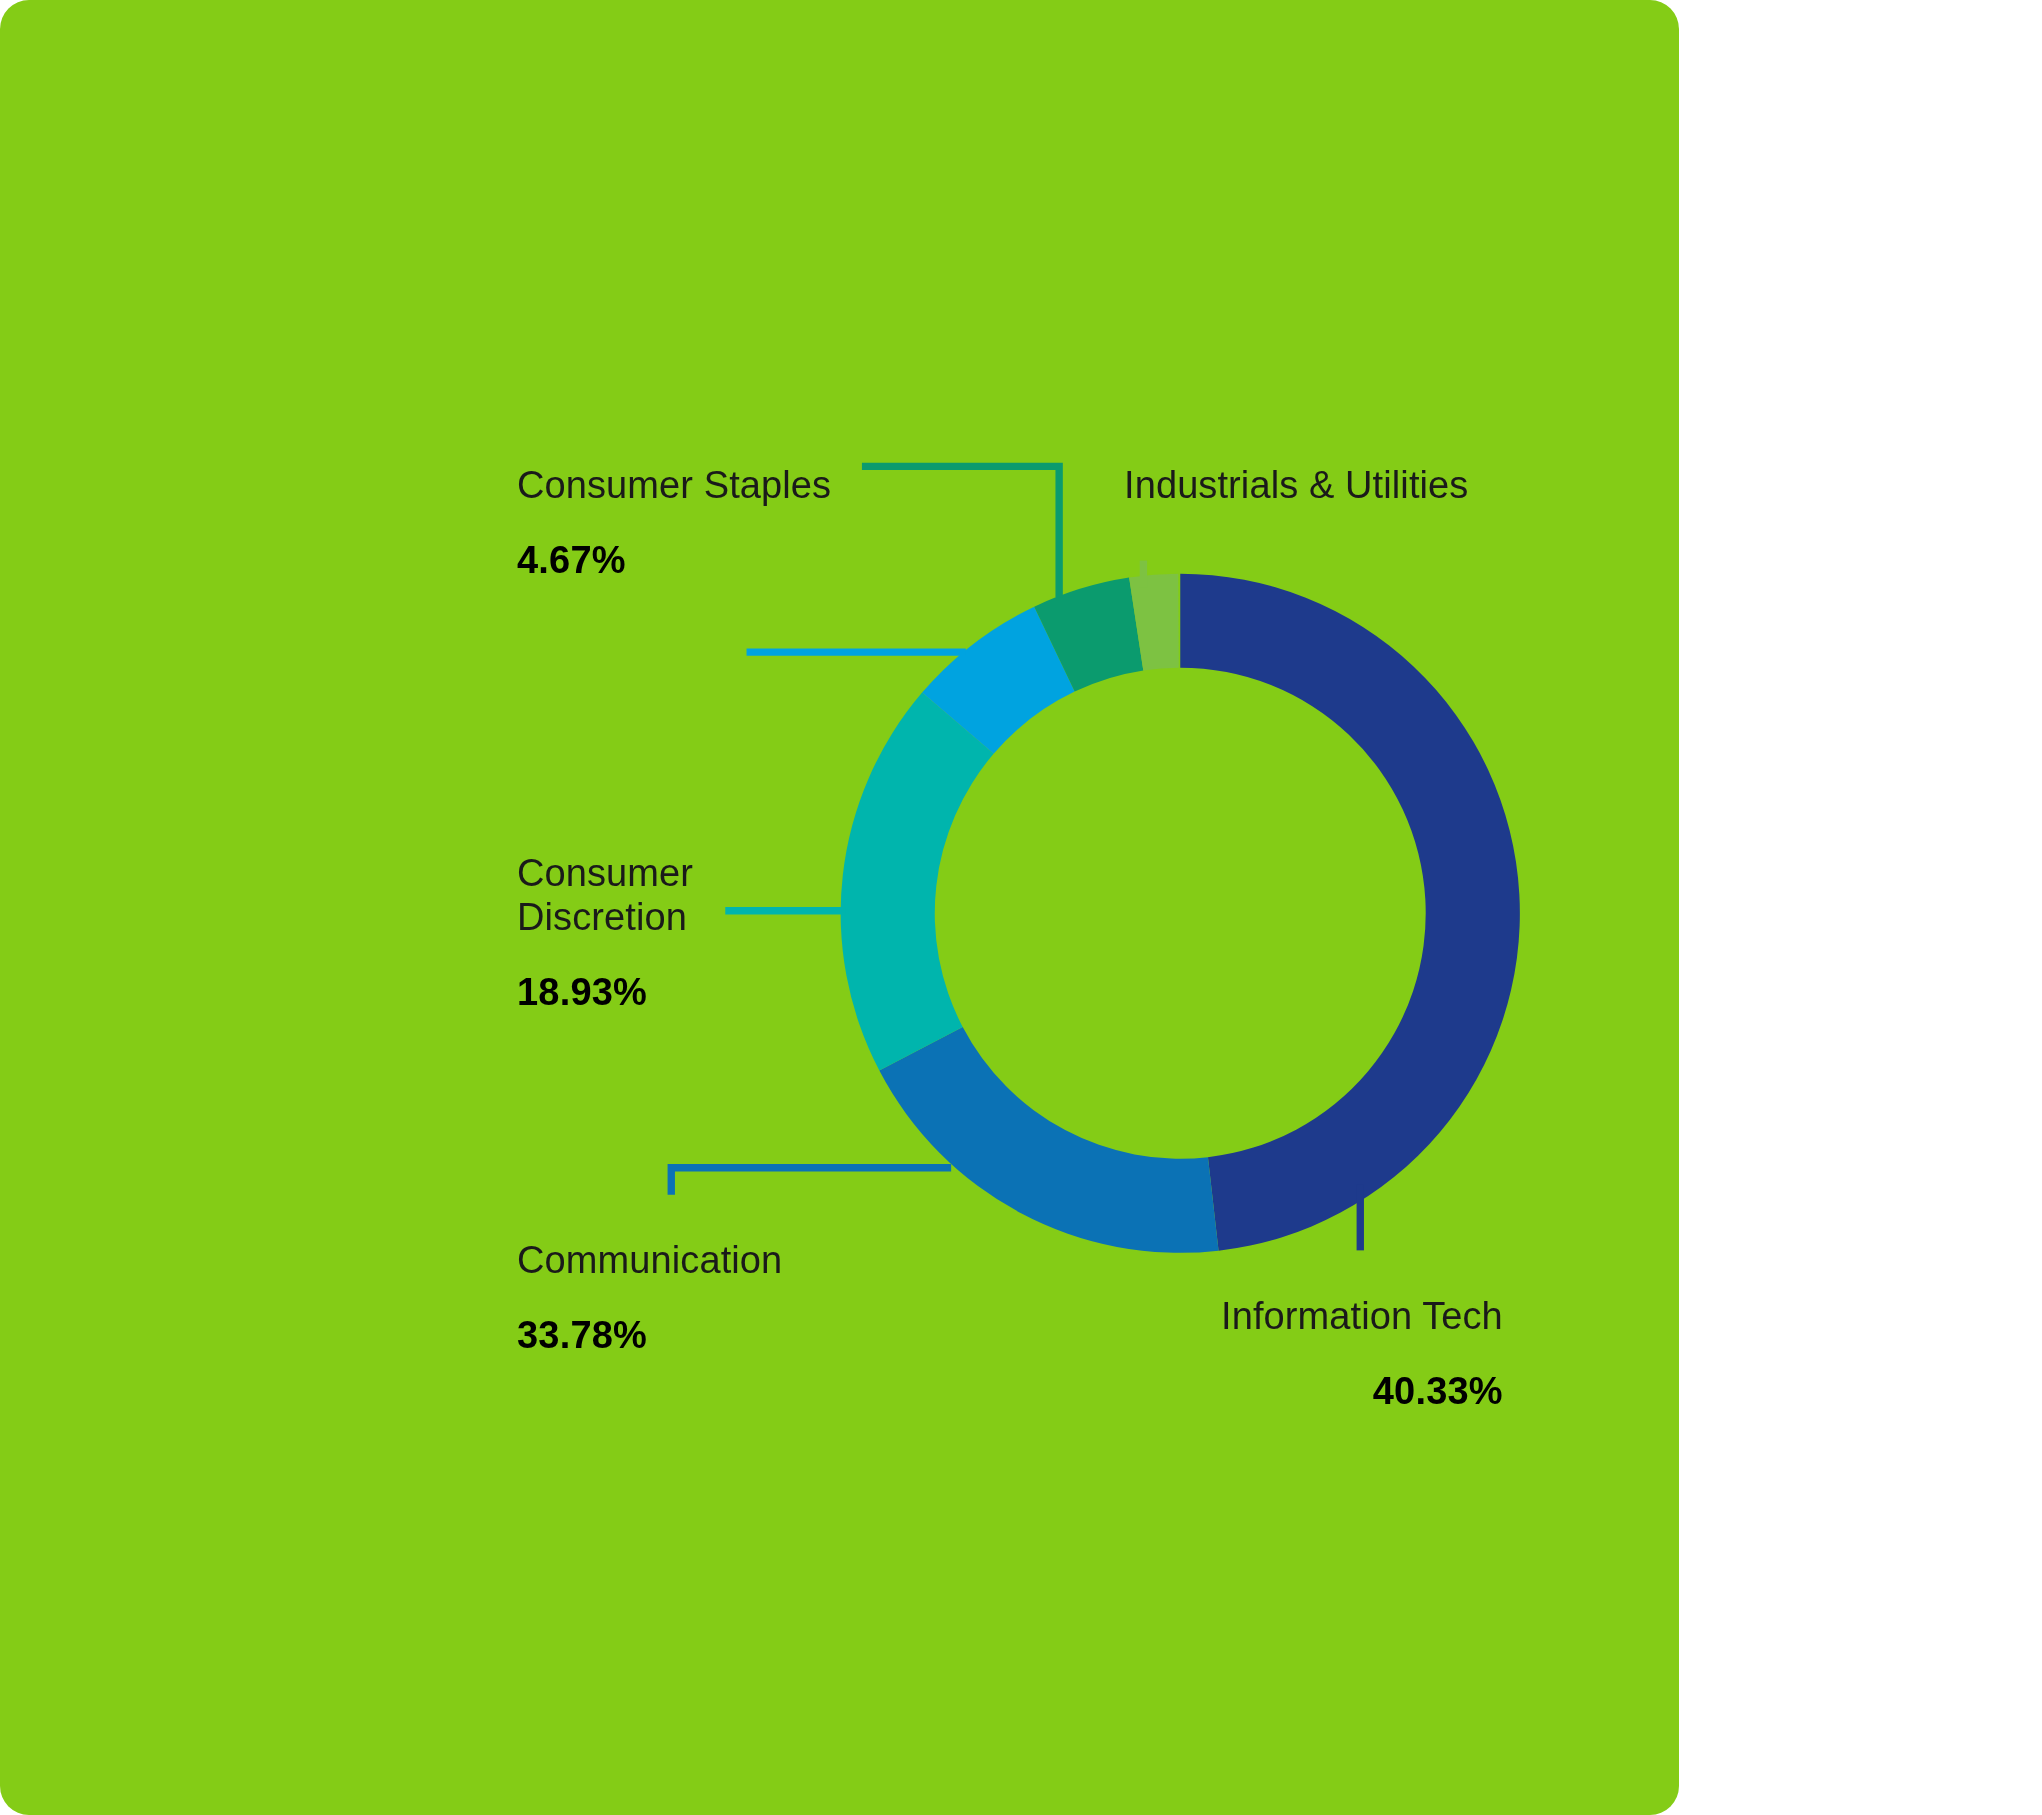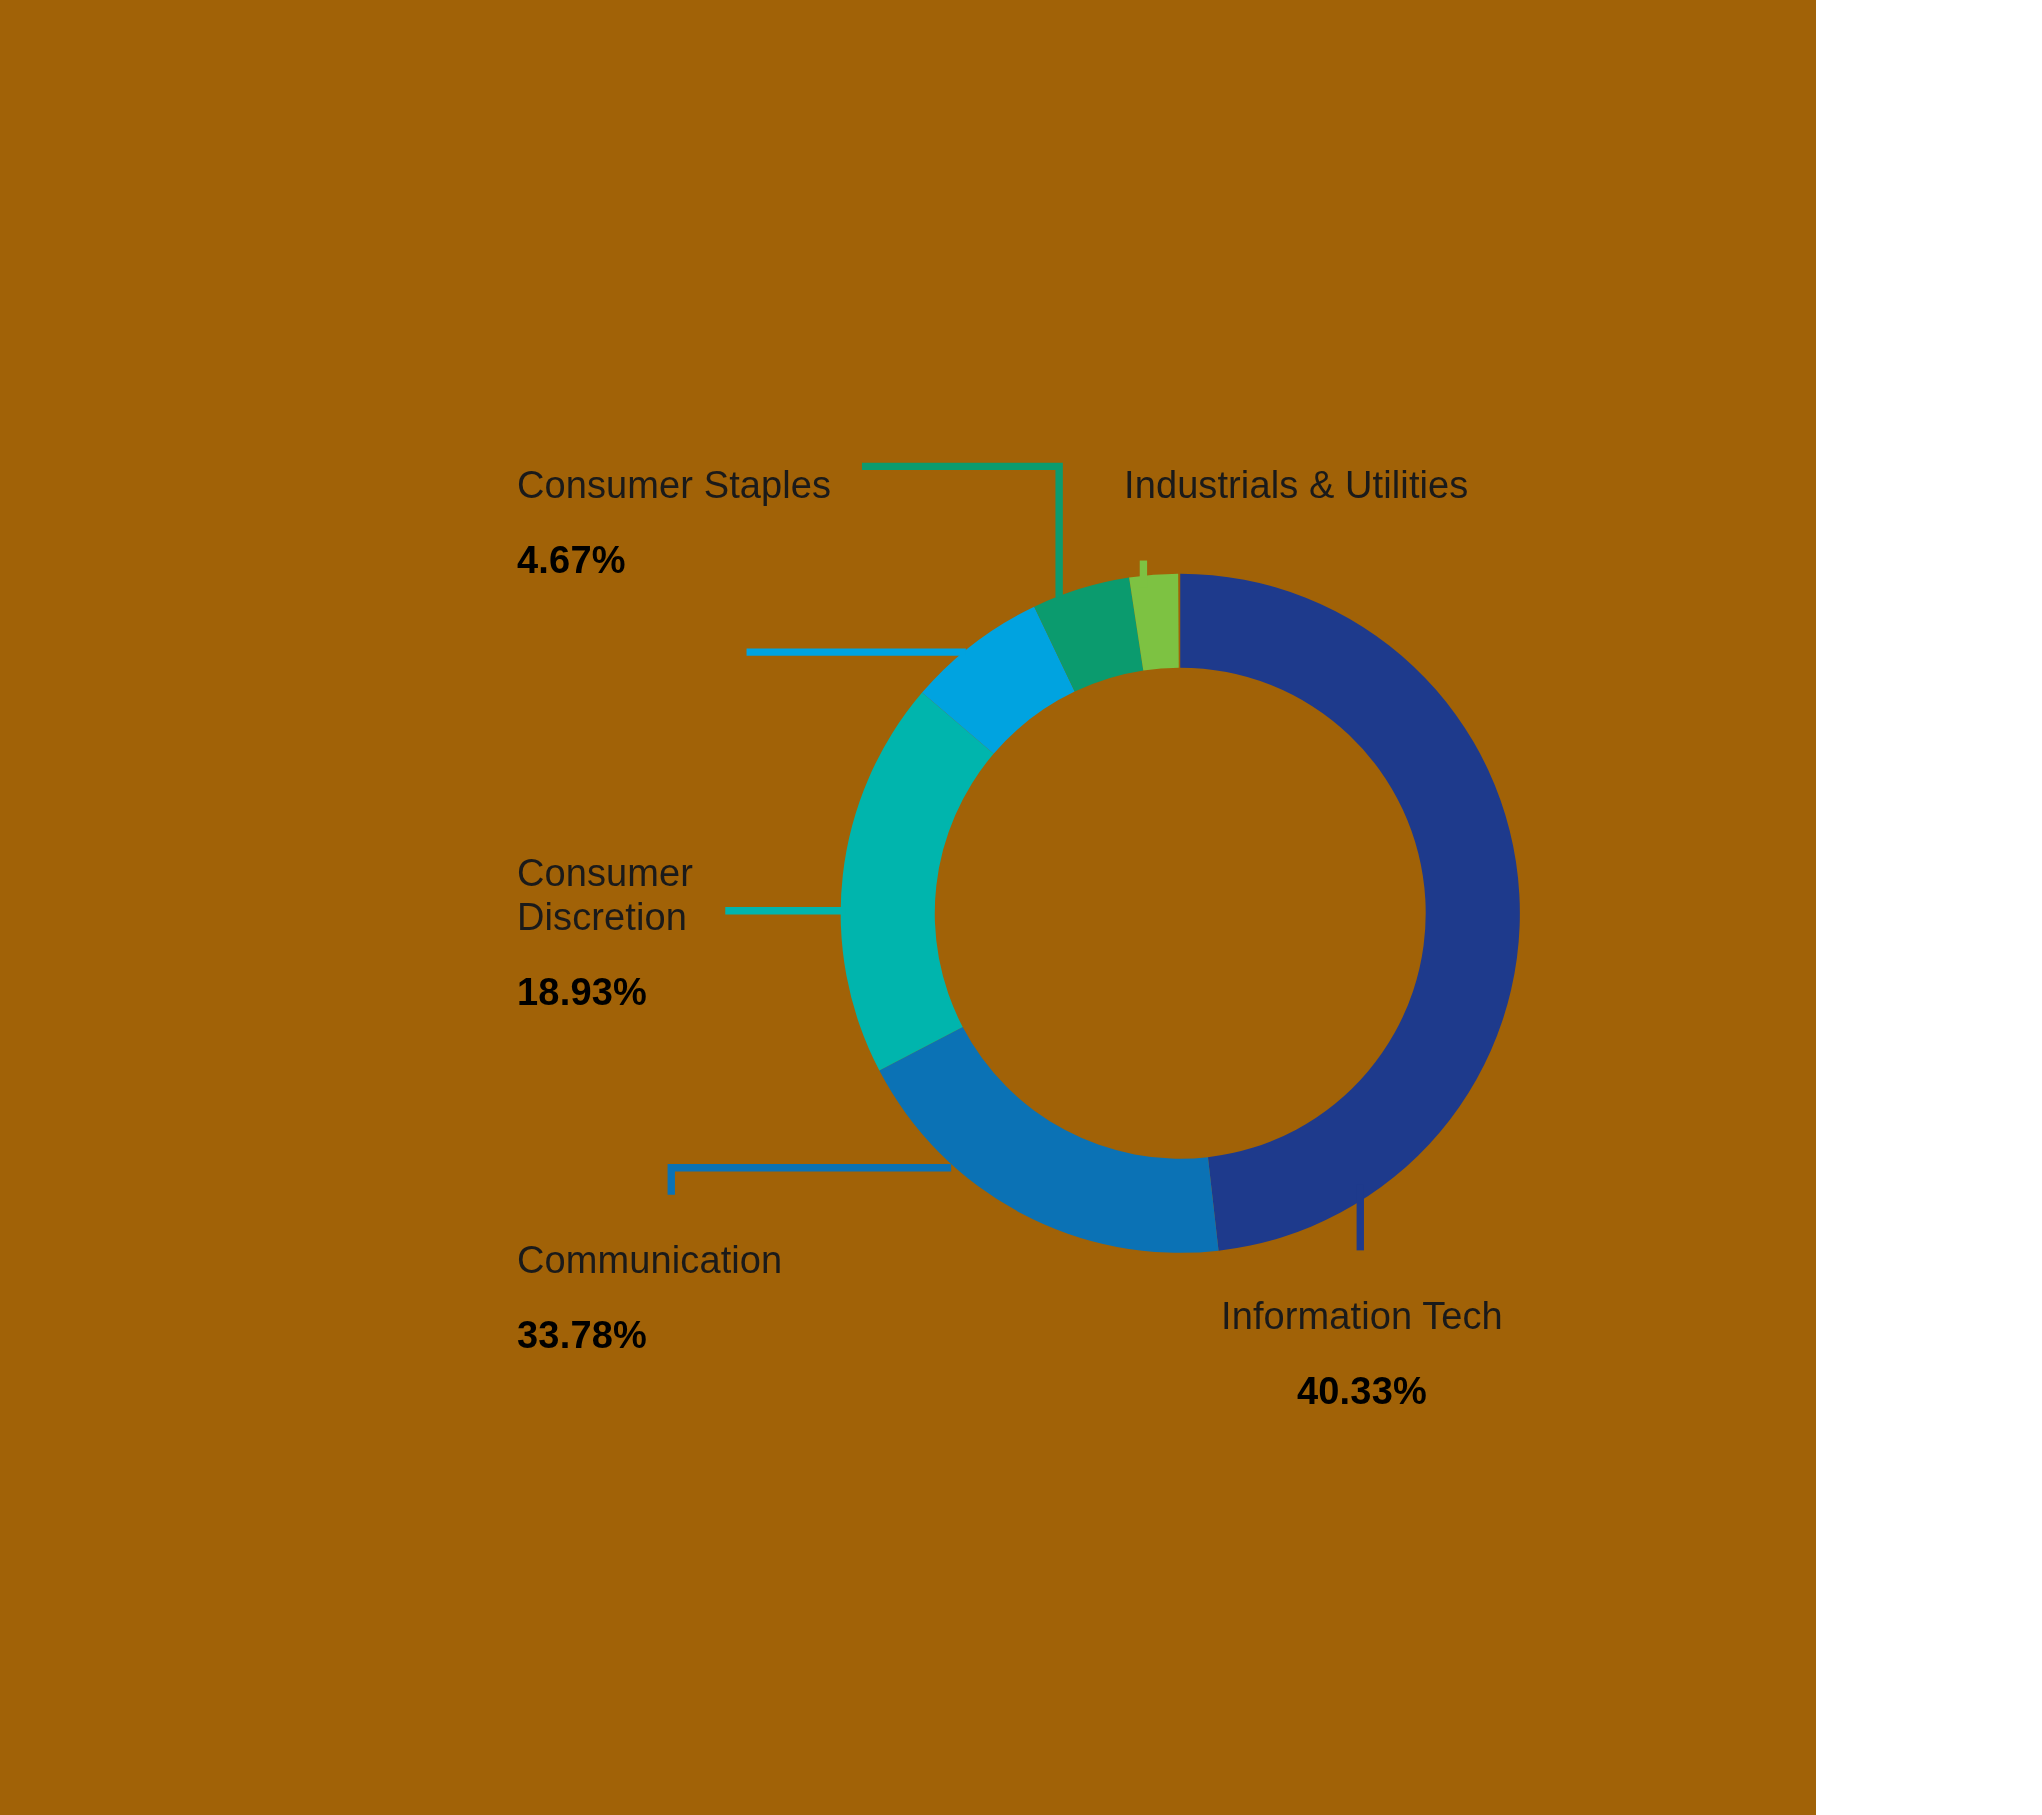--- a/index.html
+++ b/index.html
@@ -5,24 +5,25 @@
   html, body {
     margin: 0;
     padding: 0;
     background: #ffffff;
   }
   body {
     font-family: "Liberation Sans", sans-serif;
   }
   #page {
     position: relative;
-    width: 1816px;
+    width: 1679px;
     height: 1815px;
-    background: #a16207;
+    background: #84cc16;
     overflow: hidden;
+    border-radius: 29px;
   }
   #chart-svg {
     position: absolute;
     left: 0;
     top: 0;
     width: 2043px;
     height: 1815px;
   }
   .label-group {
     position: absolute;
@@ -38,21 +39,21 @@
   }
   .label-value {
     font-size: 38px;
     font-weight: 700;
     color: #000000;
     letter-spacing: 0.2px;
     margin-top: 16px;
   }
   .label-right .label-name,
   .label-right .label-value {
-    text-align: center;
+    text-align: right;
   }
   
   #lbl-consumer-staples { left: 517px; top: 448px; }
   #lbl-industrials      { left: 1124px; top: 448px; }
   #lbl-health-care      { left: 517px; top: 624px; }
   #lbl-consumer-disc    { left: 517px; top: 836px; }
   #lbl-communication    { left: 517px; top: 1223px; }
   #lbl-information-tech { left: 1221px; top: 1279px; }
 </style>
 </head>

